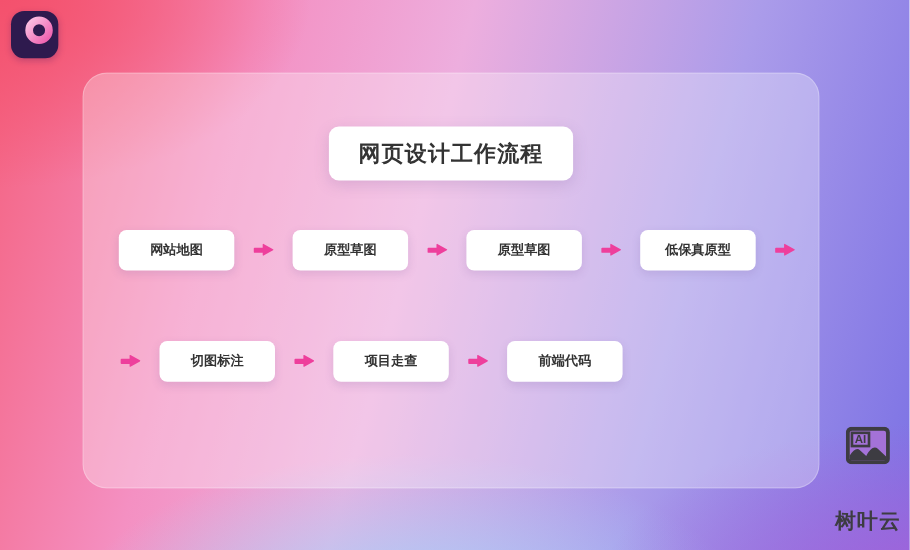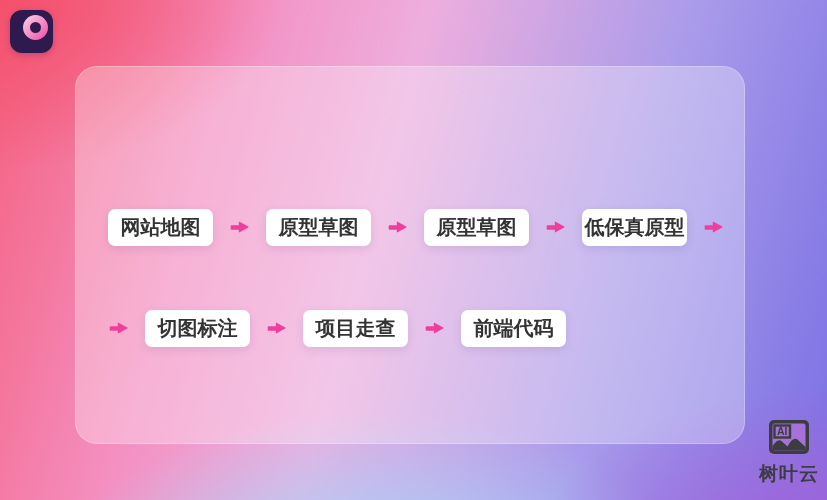--- a/index.html
+++ b/index.html
@@ -44,32 +44,32 @@
   }
   .flow-row.r1{ top:142px; }
   .flow-row.r2{ top:243px; }
 
   .step-box{
     width:105px; height:37px; background:#ffffff; border-radius:7px;
     display:flex; align-items:center; justify-content:center;
     box-shadow:0 3px 8px rgba(110,80,150,.16);
     flex:0 0 auto;
   }
-  .step-box span{ font-size:20px; font-weight:600; color:#333333; white-space:nowrap; }
+  .step-box span{ font-size:12px; font-weight:600; color:#333333; white-space:nowrap; }
 
   .arrow{ flex:0 0 auto; display:flex; align-items:center; }
   .arrow svg{ width:21px; height:15px; display:block; }
 
   
   .watermark{
     position:absolute; right:8px; bottom:13px;
     display:flex; align-items:center; gap:7px;flex-direction:column;
   }
   .wm-icon svg{ width:40px; height:34px; display:block; }
-  .wm-text{ font-size:19px; font-weight:bold; color:#3d3c42; letter-spacing:1px; }
+  .wm-text{ font-size:19px; font-weight:bold; color:#3d3c42; letter-spacing:1px;margin-top:32px; }
 </style>
 </head>
 <body>
 
 <div class="stage">
 
   <div class="app-logo">
     <svg viewBox="0 0 43 43">
       <defs>
         <linearGradient id="ringGrad" x1="0" y1="0" x2="1" y2="1">
@@ -81,20 +81,23 @@
           <stop offset="1" stop-color="#c9b0e9"></stop>
         </linearGradient>
       </defs>
       <line x1="15.5" y1="19" x2="15.5" y2="33.5" stroke="url(#stemGrad)" stroke-width="9" stroke-linecap="round"></line>
       <circle cx="25.5" cy="17.5" r="9" fill="none" stroke="url(#ringGrad)" stroke-width="7"></circle>
     </svg>
   </div>
 
   <div class="card">
 
+    <div class="title-box">
+      <span>网页设计工作流程</span>
+    </div>
 
     <div class="flow-row r1">
       <div class="step-box">
         <span>网站地图</span>
       </div>
       <span class="arrow">
         <svg viewBox="0 0 20 15">
             <path d="M2 5.2h7.3V2.2a.5.5 0 0 1 .8-.4l8.6 4.7a.6.6 0 0 1 0 1.1l-8.6 4.7a.5.5 0 0 1-.8-.4V9.8H2a.8.8 0 0 1-.8-.8V6a.8.8 0 0 1 .8-.8Z" fill="#ee3f9c"></path>
           </svg>
       </span>

